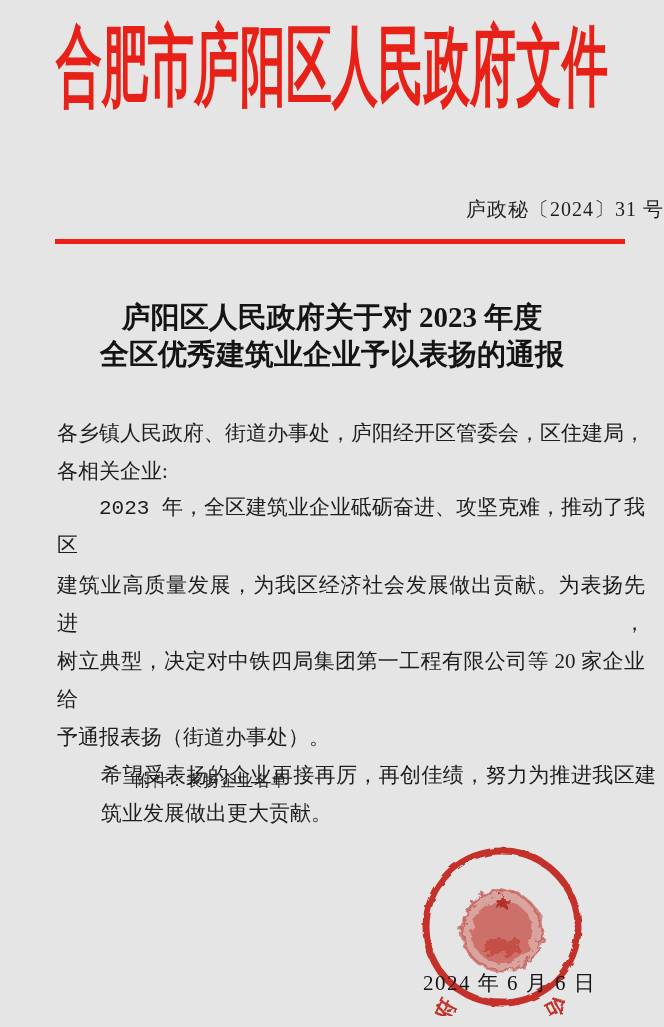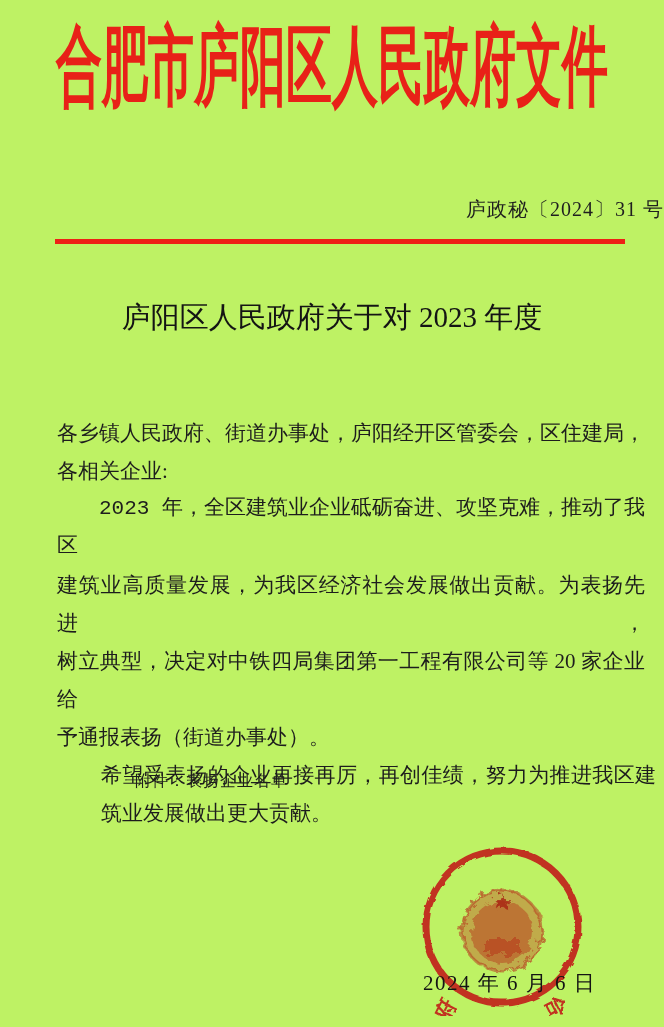--- a/index.html
+++ b/index.html
@@ -1,37 +1,37 @@
 <!DOCTYPE html>
 <html><head>
 <meta charset="utf-8">
 <style>
   html,body{margin:0;padding:0;background:#888;}
   .page{
-    position:relative;width:664px;height:1027px;background:#bef264;
+    position:relative;width:664px;height:1027px;background:#e5e5e5;
     margin:0 auto;overflow:hidden;
     font-family:"Liberation Serif","DejaVu Serif",serif;
   }
   .red-header{
     position:absolute;top:24px;left:0;width:100%;text-align:center;
     font-size:46px;font-weight:bold;color:#e82118;line-height:1;
     letter-spacing:0px;transform:scaleY(1.9);transform-origin:50% 0;
     white-space:nowrap;
   }
   .doc-number{
     position:absolute;top:196px;left:0;width:100%;text-align:right;
     font-size:20px;color:#1f1f1f;letter-spacing:1px;
   }
   .red-line{
     position:absolute;left:55px;top:239px;width:570px;height:5px;
     background:#ee2015;
   }
   .doc-title{
     position:absolute;top:299px;left:0;width:100%;text-align:center;
-    font-size:29px;line-height:37px;font-weight:normal;color:#141414;
+    font-size:29px;line-height:37px;font-weight:bold;color:#141414;
   }
   .body-text{
     position:absolute;left:57px;top:414px;width:588px;
     font-size:21px;line-height:38px;color:#1d1d1d;
   }
   .line{min-height:38px;}
   .line.fill{text-align:justify;text-align-last:justify;}
   .line.indent{text-indent:42px;font-family:Liberation Mono, monospace;}
   .line.shifted{margin-left:44px;width:555px;}
   .attachment{
@@ -53,20 +53,21 @@
 <div class="page">
 
   <div class="red-header">合肥市庐阳区人民政府文件</div>
 
   <div class="doc-number">庐政秘〔2024〕31 号</div>
 
   <div class="red-line"></div>
 
   <div class="doc-title">
     <div>庐阳区人民政府关于对 2023 年度</div>
+    <div>全区优秀建筑业企业予以表扬的通报</div>
   </div>
 
   <div class="body-text">
     <div class="line fill">各乡镇人民政府、街道办事处，庐阳经开区管委会，区住建局，</div>
     <div class="line">各相关企业:</div>
     <div class="line indent fill">2023 年，全区建筑业企业砥砺奋进、攻坚克难，推动了我区</div>
     <div class="line fill">建筑业高质量发展，为我区经济社会发展做出贡献。为表扬先进，</div>
     <div class="line fill">树立典型，决定对中铁四局集团第一工程有限公司等 20 家企业给</div>
     <div class="line">予通报表扬（街道办事处）。</div>
     <div class="line shifted fill">希望受表扬的企业再接再厉，再创佳绩，努力为推进我区建</div>

